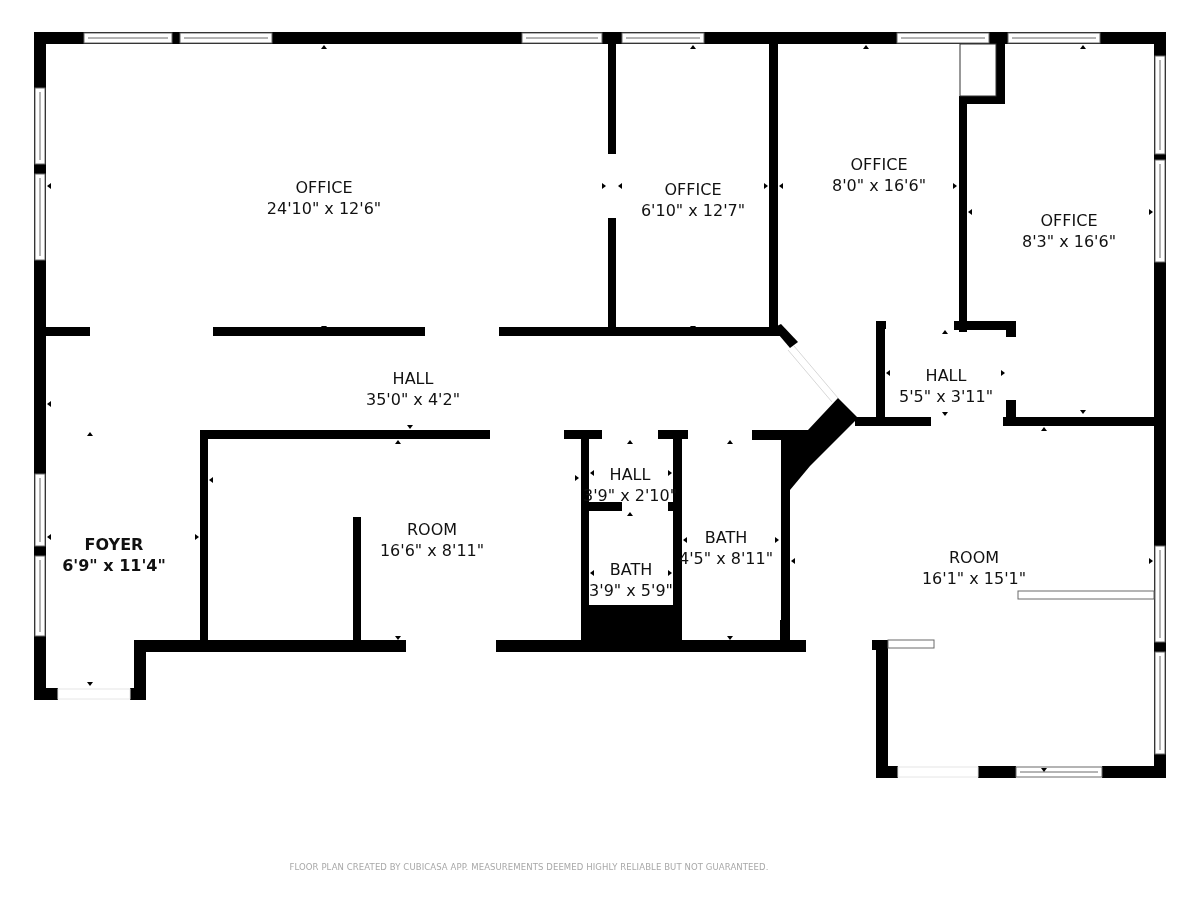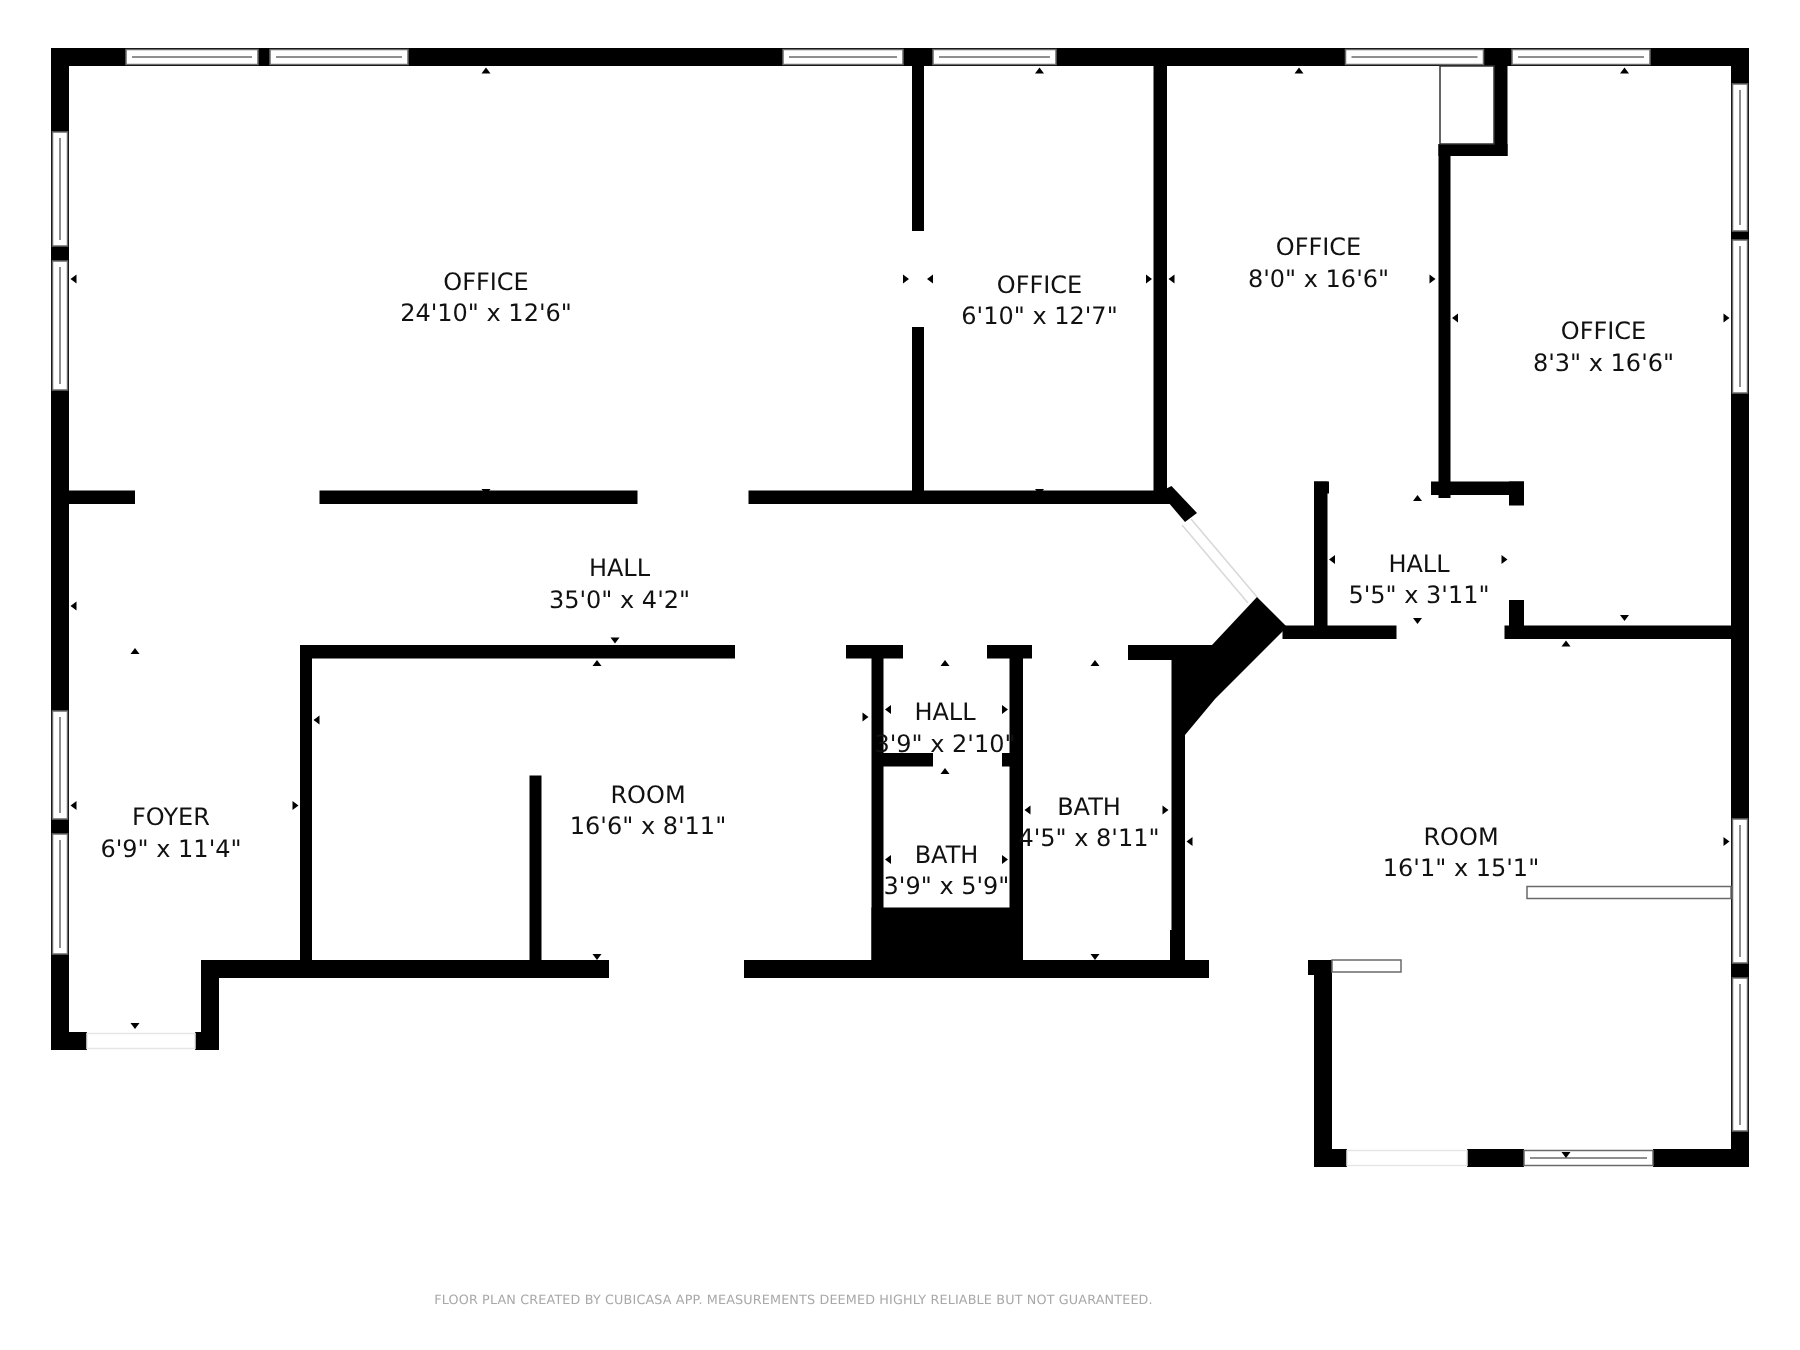--- a/index.html
+++ b/index.html
@@ -204,21 +204,21 @@
   <span class="dim">8'3" x 16'6"</span>
 </div>
 <div class="room-label" style="left:413px; top:389px;">
   <span class="name">HALL</span>
   <span class="dim">35'0" x 4'2"</span>
 </div>
 <div class="room-label" style="left:946px; top:386px;">
   <span class="name">HALL</span>
   <span class="dim">5'5" x 3'11"</span>
 </div>
-<div class="room-label" style="left:114px; top:555px;">
+<div class="room-label" style="left:114px; top:555px;font-weight:bold;">
   <span class="name">FOYER</span>
   <span class="dim">6'9" x 11'4"</span>
 </div>
 <div class="room-label" style="left:432px; top:540px;">
   <span class="name">ROOM</span>
   <span class="dim">16'6" x 8'11"</span>
 </div>
 <div class="room-label" style="left:630px; top:485px;">
   <span class="name">HALL</span>
   <span class="dim">3'9" x 2'10"</span>

